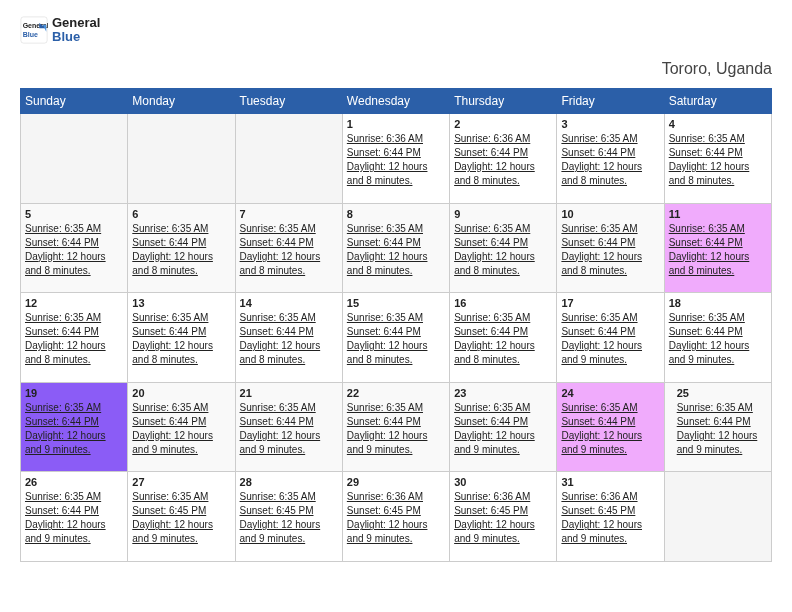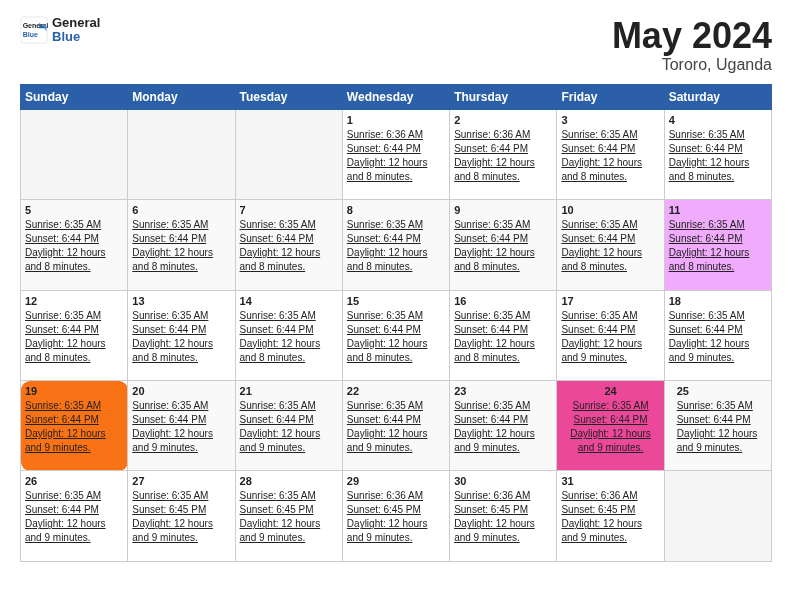--- a/index.html
+++ b/index.html
@@ -37,33 +37,34 @@
     }
     .title-month {
       font-size: 36px;
       font-weight: bold;
       color: #222;
       line-height: 1.1;
     }
     .title-location {
       font-size: 16px;
       color: #444;
+      margin-top: 44px;
     }
     .calendar {
       flex: 1;
       border: 1px solid #ccc;
       border-collapse: collapse;
       width: 100%;
       table-layout: fixed;
     }
     .calendar th {
       background: #2b5fa8;
       color: #fff;
       font-size: 12px;
-      font-weight: bold;
+      font-weight: normal;
       padding: 5px 4px;
       text-align: left;
       border: 1px solid #2b5fa8;
     }
     .calendar td {
       vertical-align: top;
       padding: 4px 4px 3px 4px;
       border: 1px solid #ccc;
       font-size: 9.5px;
       color: #222;
@@ -101,21 +102,20 @@
         <text x="3" y="24" font-size="8" font-weight="bold" fill="#2b5fa8">Blue</text>
         <polygon points="22,8 30,14 22,14" fill="#2b5fa8"></polygon>
         <polygon points="26,10 30,10 30,18" fill="#4a90d9"></polygon>
       </svg>
       <div>
         <div style="font-size:13px;font-weight:bold;color:#222;line-height:1.1;">General</div>
         <div style="font-size:13px;font-weight:bold;color:#2b5fa8;line-height:1.1;">Blue</div>
       </div>
     </div>
     <div class="title-block">
-      <div class="title-month">May 2024</div>
       <div class="title-location">Tororo, Uganda</div>
     </div>
   </div>
 
   <table class="calendar">
     <thead>
       <tr>
         <th>Sunday</th>
         <th>Monday</th>
         <th>Tuesday</th>
@@ -255,21 +255,21 @@
           </td>
           <td>
             <span class="day-num">18</span>
             <div class="day-info" style="white-space: pre-line;">Sunrise: 6:35 AM
 Sunset: 6:44 PM
 Daylight: 12 hours
 and 9 minutes.</div>
           </td>
         </tr>
         <tr>
-          <td style="background: #f97316; border-radius: 9px;">
+          <td style="background: #8b5cf6;">
             <span class="day-num">19</span>
             <div class="day-info" style="white-space: pre-line;">Sunrise: 6:35 AM
 Sunset: 6:44 PM
 Daylight: 12 hours
 and 9 minutes.</div>
           </td>
           <td style="background: rgb(249, 249, 249);">
             <span class="day-num">20</span>
             <div class="day-info" style="white-space: pre-line;">Sunrise: 6:35 AM
 Sunset: 6:44 PM
@@ -290,21 +290,21 @@
 Daylight: 12 hours
 and 9 minutes.</div>
           </td>
           <td style="background: rgb(249, 249, 249);">
             <span class="day-num">23</span>
             <div class="day-info" style="white-space: pre-line;">Sunrise: 6:35 AM
 Sunset: 6:44 PM
 Daylight: 12 hours
 and 9 minutes.</div>
           </td>
-          <td style="background: #ec4899; text-align: center;">
+          <td style="background: #f0abfc;">
             <span class="day-num">24</span>
             <div class="day-info" style="white-space: pre-line;">Sunrise: 6:35 AM
 Sunset: 6:44 PM
 Daylight: 12 hours
 and 9 minutes.</div>
           </td>
           <td style="background: rgb(249, 249, 249); padding-left: 12px;">
             <span class="day-num">25</span>
             <div class="day-info" style="white-space: pre-line;">Sunrise: 6:35 AM
 Sunset: 6:44 PM

